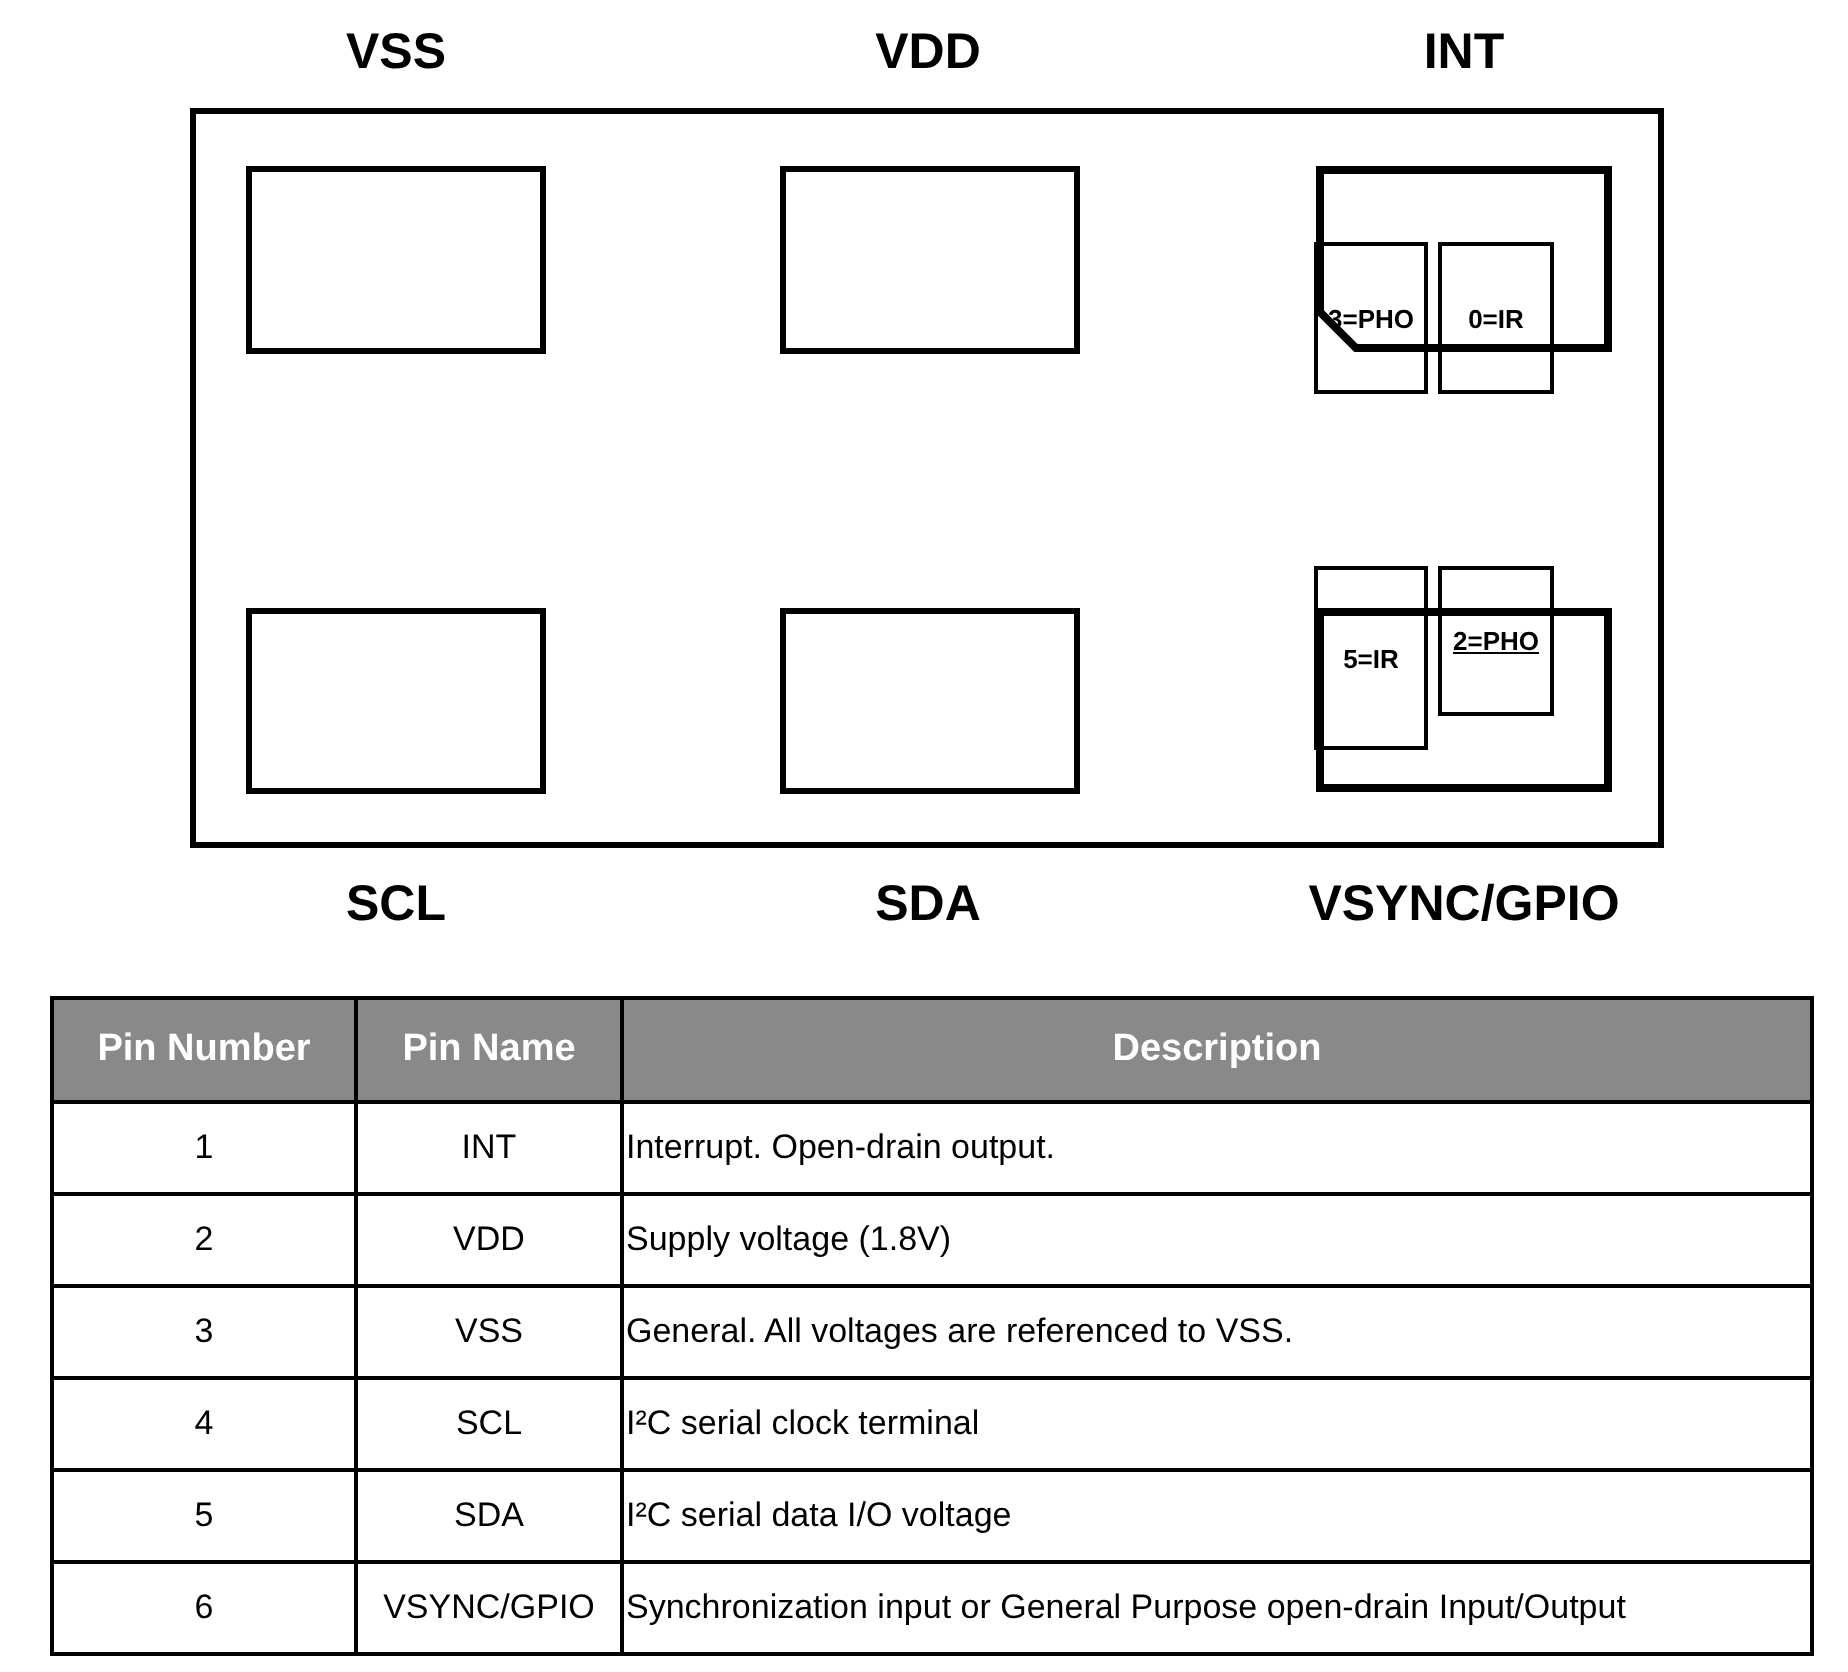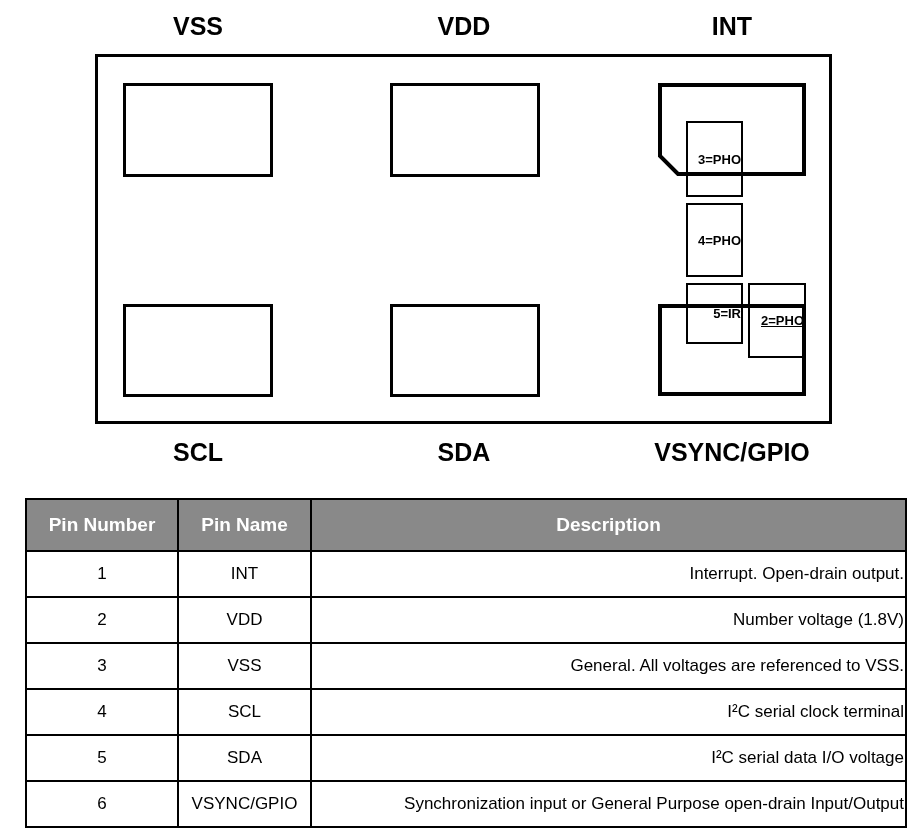--- a/index.html
+++ b/index.html
@@ -47,23 +47,22 @@
     background: transparent;
     z-index: 3;
   }
   .cell {
     position: absolute;
     border: 2px solid #000000;
     box-sizing: border-box;
     background: transparent;
     display: flex;
     align-items: center;
-    justify-content: flex-end;
+    justify-content: center;
     z-index: 2;
-    margin-left: 29px;
   }
   .cell span {
     font-size: 13px;
     font-weight: 700;
     white-space: nowrap;
   }
   .shape-layer {
     position: absolute;
     left: 0;
     top: 0;
@@ -90,45 +89,45 @@
     border: 2px solid #000000;
     text-align: center;
   }
   .pin-table td {
     border: 2px solid #000000;
     font-size: 17px;
     height: 42px;
     background: #ffffff;
   }
   .pin-table td.c-center { text-align: center; }
-  .pin-table td.c-left   { text-align: right; }
+  .pin-table td.c-left   { text-align: left; }
 </style>
 </head>
 <body>
 
 <div class="diagram">
 
   <div class="pad-label" style="left:98px;  top:12px;">VSS</div>
   <div class="pad-label" style="left:364px; top:12px;">VDD</div>
   <div class="pad-label" style="left:632px; top:12px;">INT</div>
 
   <div class="chip-outline"></div>
 
   <div class="pad" style="left:123px; top:83px;  width:150px; height:94px;"></div>
   <div class="pad" style="left:390px; top:83px;  width:150px; height:94px;"></div>
   <div class="pad" style="left:123px; top:304px; width:150px; height:93px;"></div>
   <div class="pad" style="left:390px; top:304px; width:150px; height:93px;"></div>
 
   <div class="cell" style="left:657px; top:121px; width:57px; height:76px;">
     <span>3=PHO</span>
   </div>
-  <div class="cell" style="left:657px; top:203px; width:57px; height:74px;">
-    <span>4=PHO</span>
+  <div class="cell" style="left:719px; top:121px; width:58px; height:76px;">
+    <span>0=IR</span>
   </div>
-  <div class="cell" style="left:657px; top:283px; width:57px; height:61px;">
+  <div class="cell" style="left:657px; top:283px; width:57px; height:92px;">
     <span>5=IR</span>
   </div>
   <div class="cell" style="left:719px; top:283px; width:58px; height:75px;text-decoration:underline;">
     <span>2=PHO</span>
   </div>
 
   <svg class="shape-layer" viewBox="0 0 924 480" xmlns="http://www.w3.org/2000/svg">
     <polygon points="660,85 804,85 804,174 678,174 660,156" fill="none" stroke="#000000" stroke-width="4" stroke-linejoin="miter"></polygon>
   </svg>
 
@@ -155,21 +154,21 @@
   </thead>
   <tbody>
     <tr>
       <td class="c-center">1</td>
       <td class="c-center">INT</td>
       <td class="c-left">Interrupt. Open-drain output.</td>
     </tr>
     <tr>
       <td class="c-center">2</td>
       <td class="c-center">VDD</td>
-      <td class="c-left">Number voltage (1.8V)</td>
+      <td class="c-left">Supply voltage (1.8V)</td>
     </tr>
     <tr>
       <td class="c-center">3</td>
       <td class="c-center">VSS</td>
       <td class="c-left">General. All voltages are referenced to VSS.</td>
     </tr>
     <tr>
       <td class="c-center">4</td>
       <td class="c-center">SCL</td>
       <td class="c-left">I²C serial clock terminal</td>

